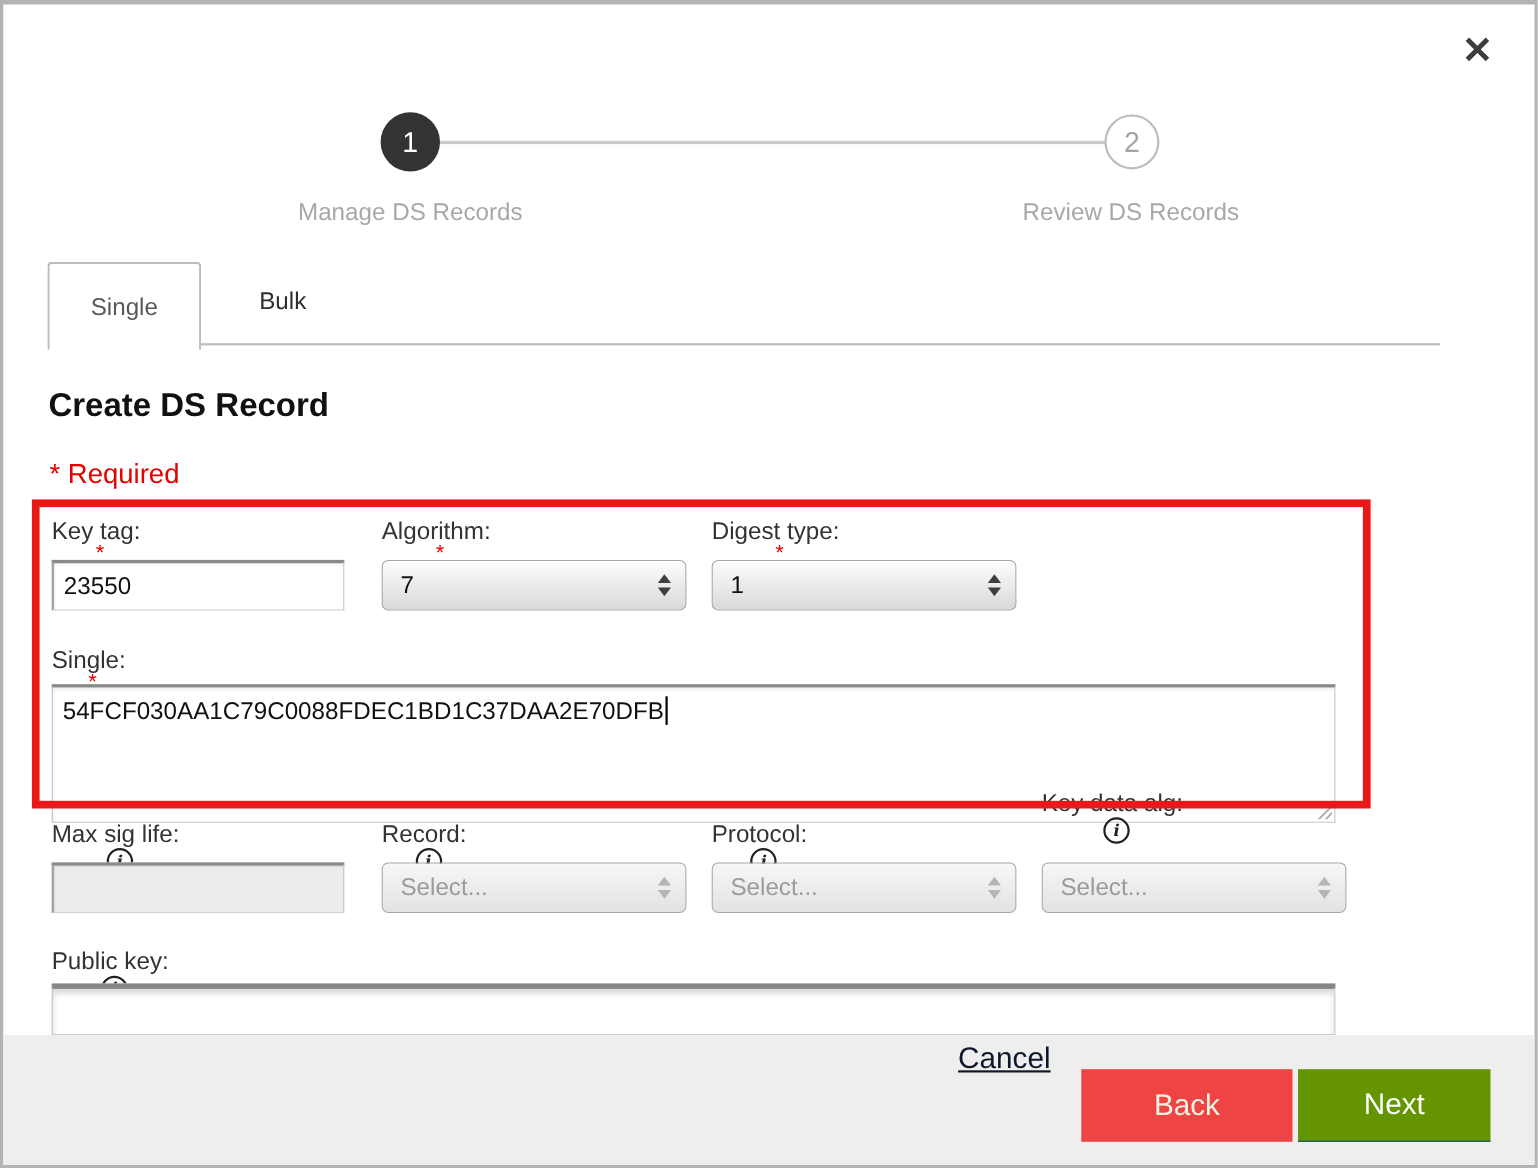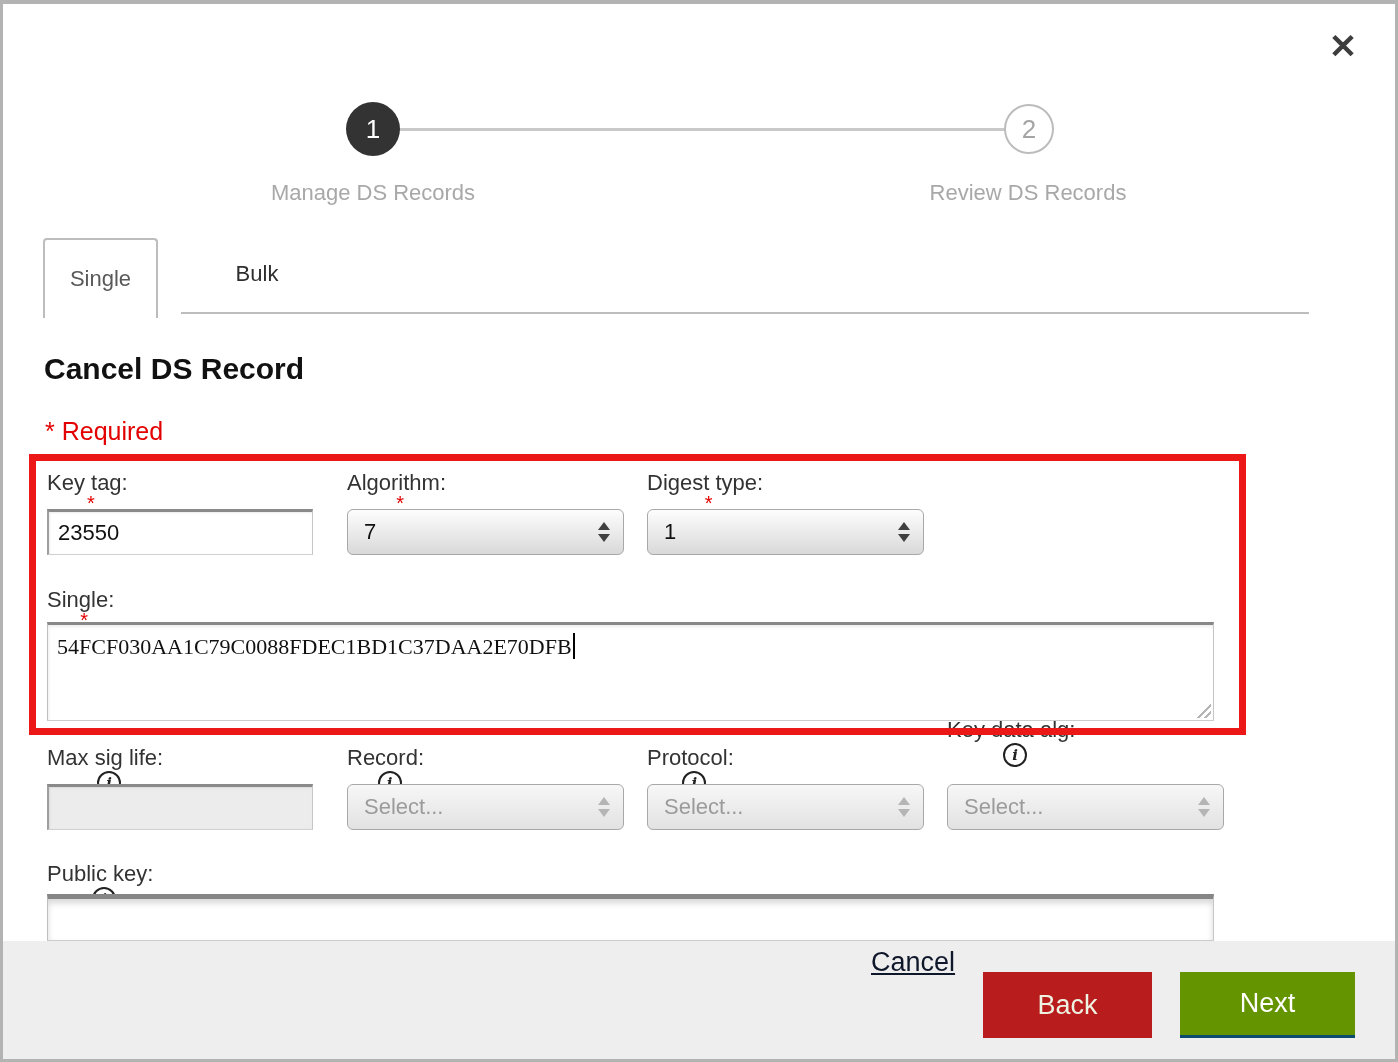--- a/index.html
+++ b/index.html
@@ -55,21 +55,21 @@
     position: absolute; left: 178px; top: 308px;
     width: 1128px; height: 2px; background: #bdbdbd;
   }
   .tab {
     position: absolute; top: 234px; height: 80px;
     display: flex; align-items: center; justify-content: center;
     font-size: 22px; cursor: pointer; background: #fff; border: none;
     font-family: "Liberation Sans", sans-serif;
   }
   .tab.active {
-    left: 40px; width: 115px;
+    left: 40px; width: 140px;
     border: 2px solid #bdbdbd; border-bottom: none;
     border-radius: 4px 4px 0 0;
     color: #595959; z-index: 2;
   }
   .tab.plain { left: 182px; width: 144px; height: 72px; color: #2e2e2e; }
 
   .title {
     position: absolute; left: 41px; top: 348px;
     font-size: 30px; font-weight: 700; color: #111111;
   }
@@ -178,27 +178,27 @@
     font-family: "Liberation Sans", sans-serif;
     font-size: 27px; color: #0f172a; text-decoration: underline;
   }
   .btn {
     position: absolute; top: 31px; height: 66px;
     border: none; cursor: pointer;
     font-family: "Liberation Sans", sans-serif;
     font-size: 27px; text-align: center;
   }
   .btn-back {
-    left: 980px; width: 169px;
-    background: #b91c1c; color: #eef2e3; cursor: default;
+    left: 980px; width: 192px;
+    background: #ef4444; color: #eef2e3; cursor: default;
   }
   .btn-next {
     left: 1177px; width: 175px;
     background: #649500; color: #ffffff;
-    border-bottom: 3px solid #0c4a6e;
+    border-bottom: 1px solid #0c4a6e;
   }
 </style>
 </head>
 <body>
 
 <div class="modal">
 
   <button class="close-btn">✕</button>
 
   <div class="stepper-line"></div>
@@ -208,21 +208,21 @@
   <div class="step-circle inactive">
       <span>2</span>
     </div>
   <div class="step-label s1">Manage DS Records</div>
   <div class="step-label s2">Review DS Records</div>
 
   <div class="tabline"></div>
   <button class="tab active">Single</button>
   <button class="tab plain">Bulk</button>
 
-  <h1 class="title">Cancel DS Record</h1>
+  <h1 class="title">Create DS Record</h1>
   <div class="required-note">* Required</div>
 
   <div class="redbox"></div>
 
   <div class="field-label" style="left:44px; top:466px;">
     <span>Key tag:</span>
     <span class="req">*</span>
     <span class="info-icon">i</span>
   </div>
   <div class="field-label" style="left:344px; top:466px;">
@@ -250,21 +250,21 @@
       <span class="arr-up"></span>
         <span class="arr-down"></span>
     </span>
   </div>
 
   <div class="field-label" style="left:44px; top:583px;">
     <span>Single:</span>
     <span class="req">*</span>
     <span class="info-icon">i</span>
   </div>
-  <div class="textarea-box" style="left:44px; top:618px; width:1167px; height:99px;font-family:Liberation Serif, serif;">
+  <div class="textarea-box" style="left:44px; top:618px; width:1167px; height:126px;">
     <span>54FCF030AA1C79C0088FDEC1BD1C37DAA2E70DFB</span><span class="caret"></span>
     <span class="resize-handle"></span>
   </div>
 
   <div class="field-label" style="left:44px; top:741px;">
     <span>Max sig life:</span>
     <span class="info-icon">i</span>
   </div>
   <div class="field-label" style="left:344px; top:741px;">
     <span>Record:</span>

